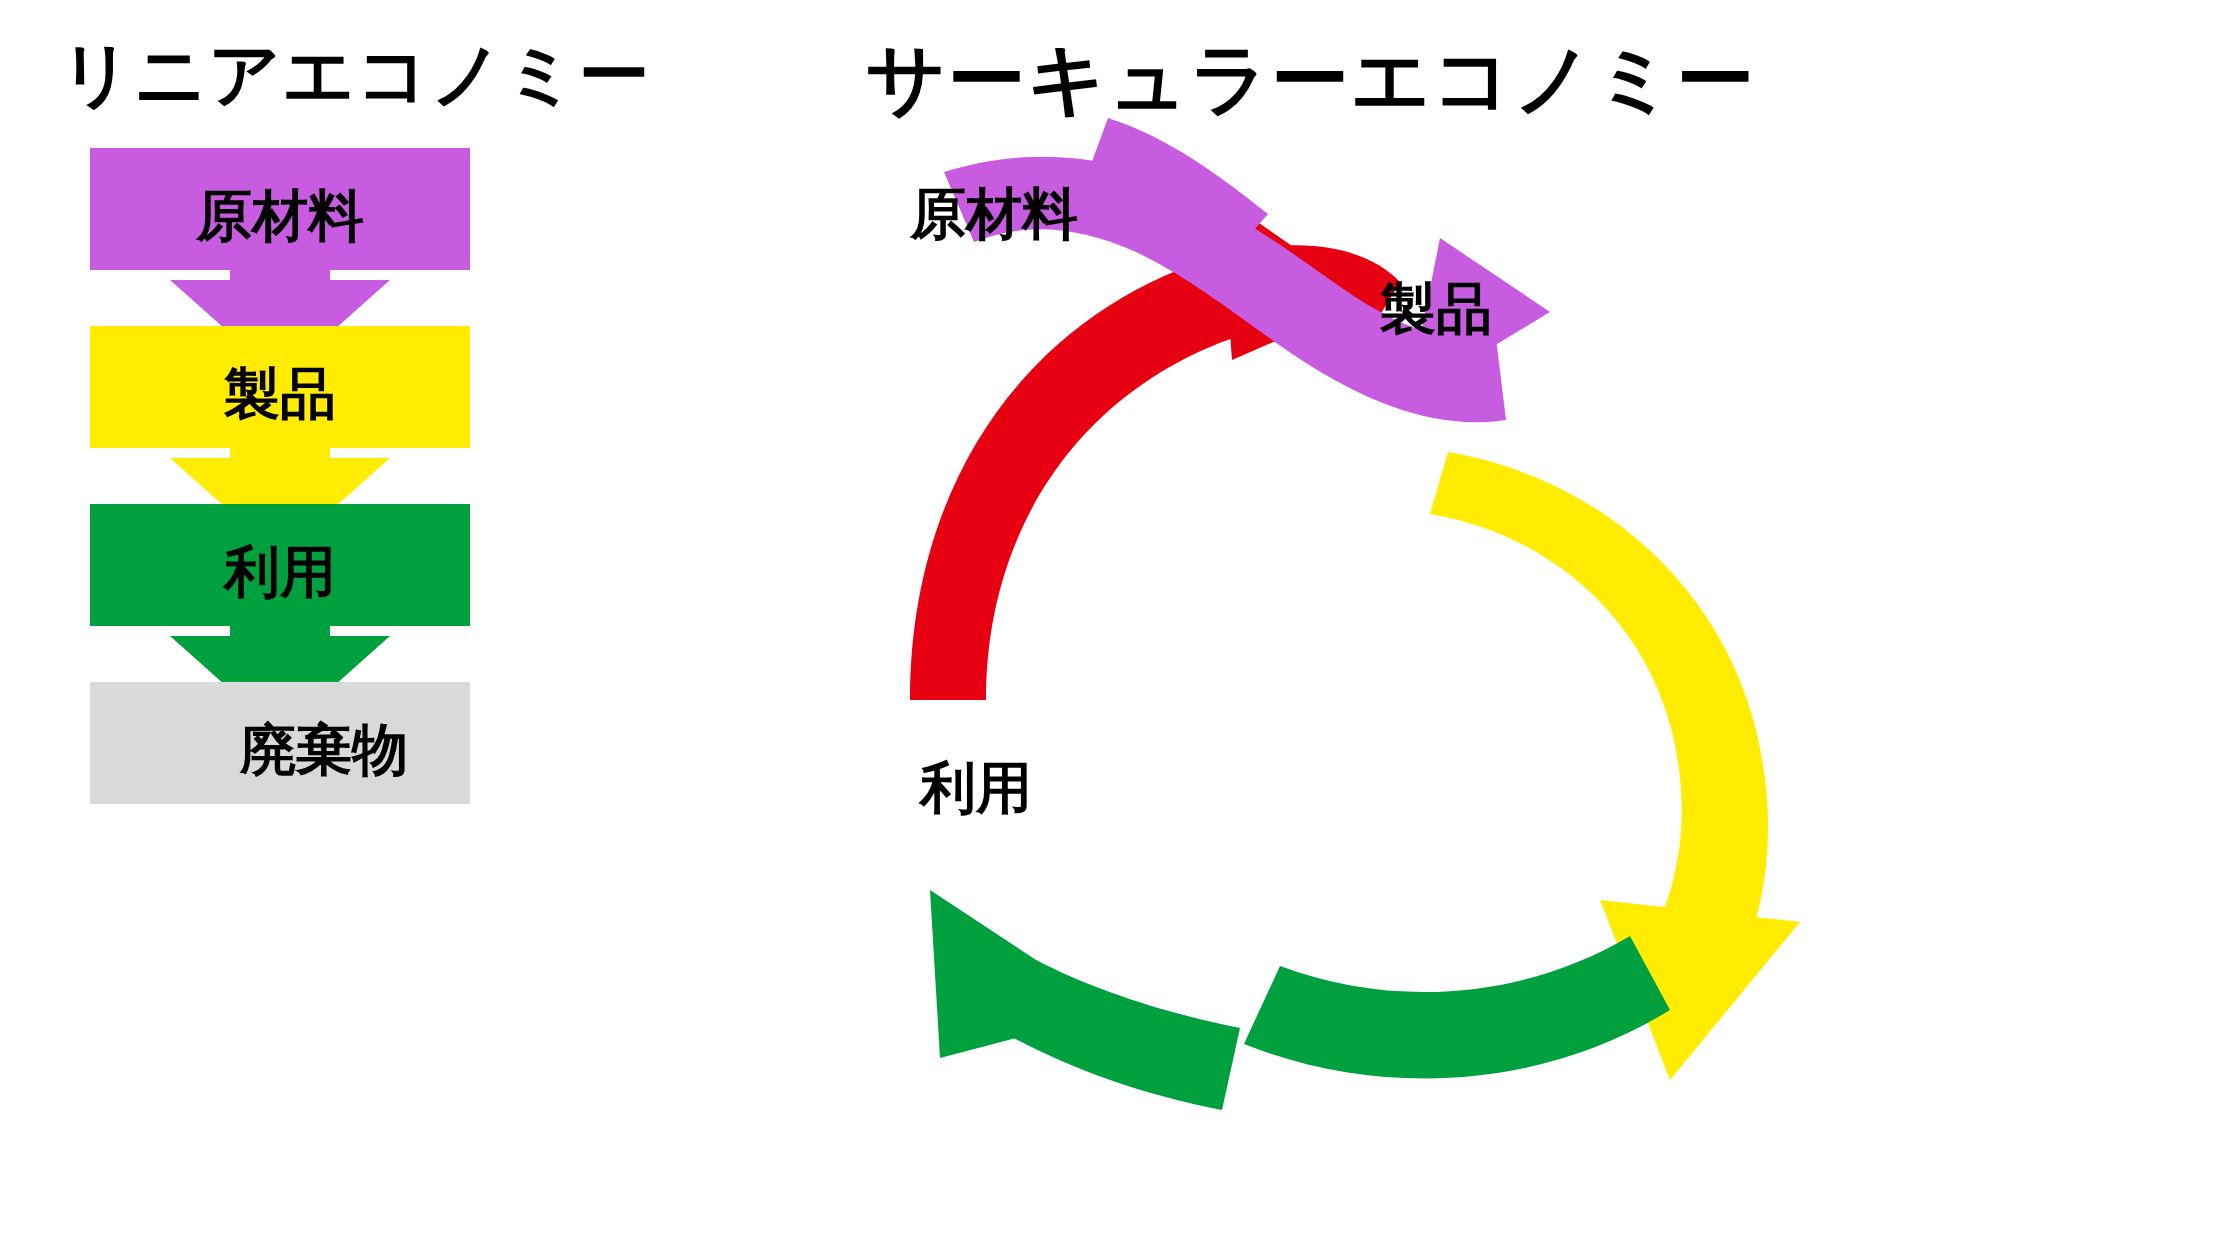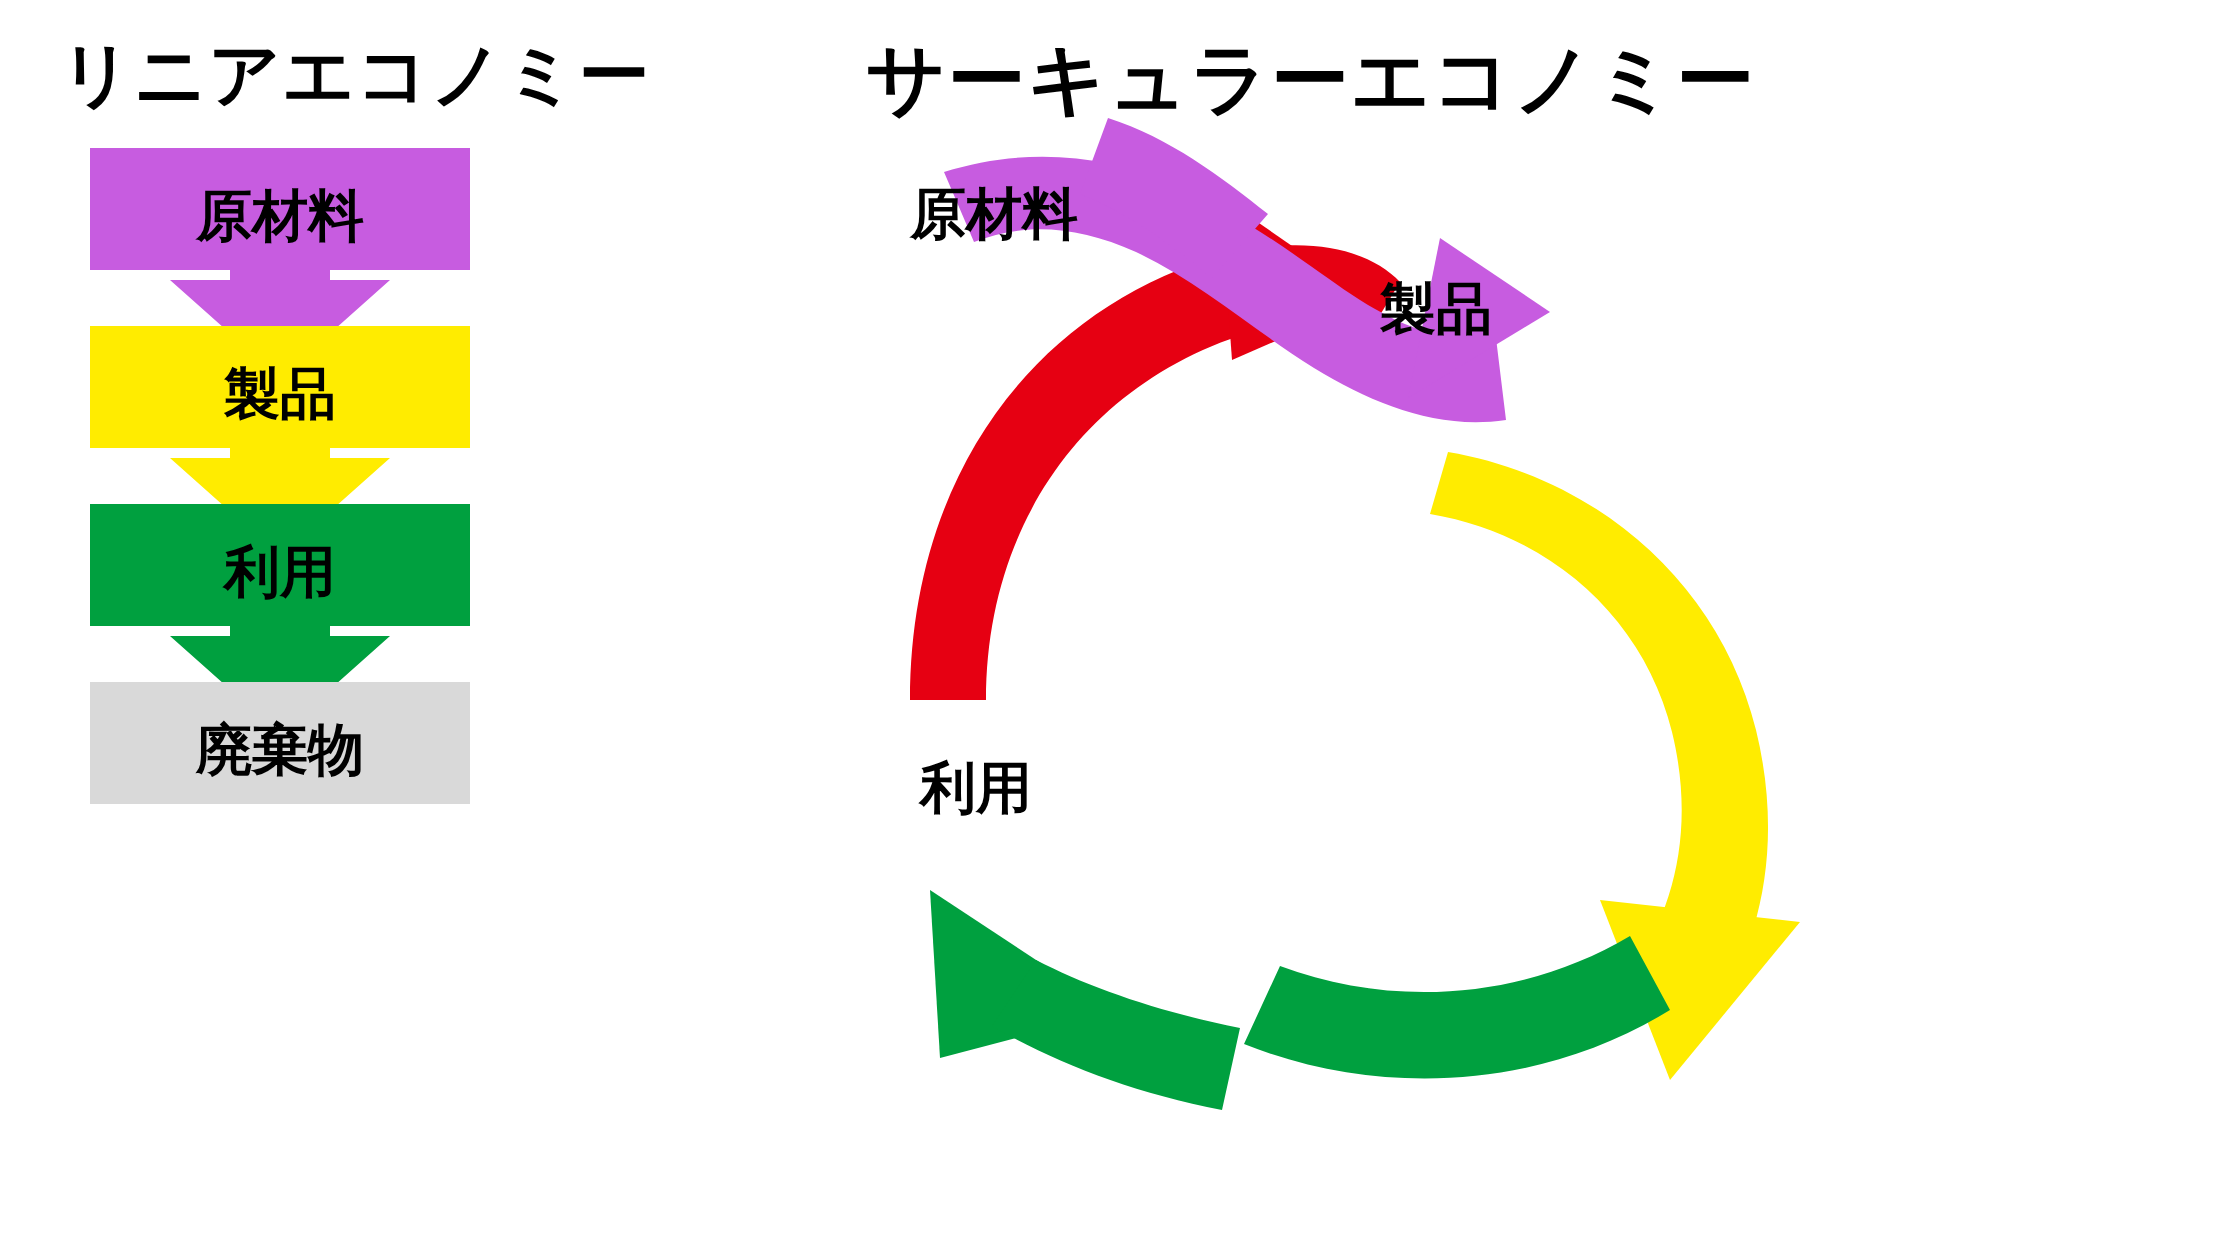--- a/index.html
+++ b/index.html
@@ -66,21 +66,21 @@
   }
 
   #box-raw      { top: 148px; background: #c75ce0; }
   #box-product  { top: 326px; background: #ffec00; }
   #box-use      { top: 504px; background: #00a03f; }
   #box-waste    { top: 682px; background: #d9d9d9; }
 
   #label-raw     { left: 90px; top: 188px; }
   #label-product { left: 90px; top: 366px; }
   #label-use     { left: 90px; top: 544px; }
-  #label-waste   { left: 90px; top: 722px; }
+  #label-waste   { left: 90px; top: 722px; padding-left: 44px; }
 
   #arrow-raw     { top: 258px; }
   #arrow-product { top: 436px; }
   #arrow-use     { top: 614px; }
 
   
   #circular-flow {
     position: absolute;
     left: 840px;
     top: 0;

